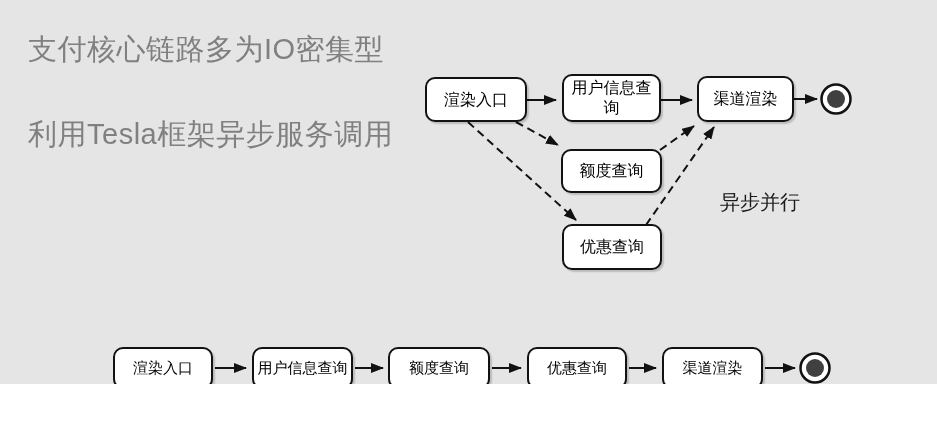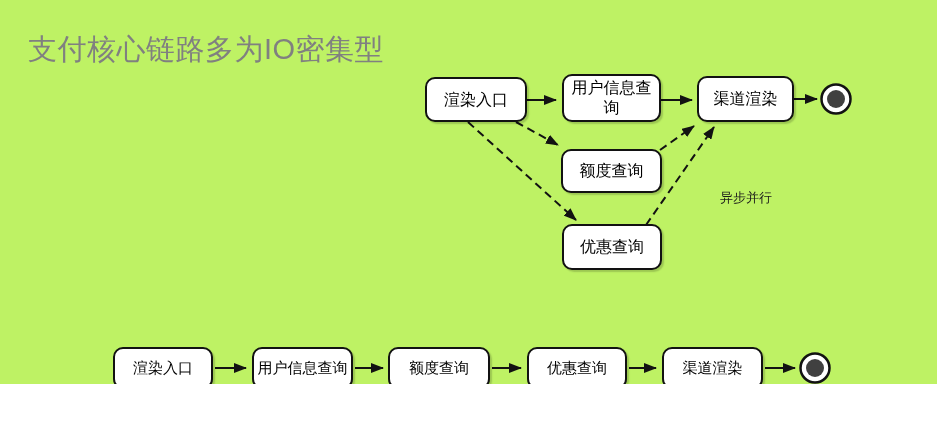--- a/index.html
+++ b/index.html
@@ -1,20 +1,20 @@
 <!DOCTYPE html>
 <html><head>
 <meta charset="utf-8">
 <style>
   html,body { margin:0; padding:0; background:#ffffff; }
   .canvas {
     position: relative;
     width: 937px;
     height: 384px;
-    background: #bef264;
+    background: #e5e5e5;
     overflow: hidden;
     font-family: "Liberation Sans", "DejaVu Sans", sans-serif;
   }
   .note {
     position: absolute;
     left: 28px;
     font-size: 29px;
     line-height: 1.15;
     letter-spacing: 0.5px;
     color: #808080;
@@ -57,33 +57,34 @@
 
   
   .n-s-entry    { left: 113px; top: 347px; width: 100px; height: 42px; }
   .n-s-userinfo { left: 252px; top: 347px; width: 101px; height: 42px; }
   .n-s-quota    { left: 388px; top: 347px; width: 102px; height: 42px; }
   .n-s-discount { left: 527px; top: 347px; width: 100px; height: 42px; }
   .n-s-channel  { left: 662px; top: 347px; width: 101px; height: 42px; }
 
   .caption {
     position: absolute;
-    font-size: 13px;
+    font-size: 20px;
     color: #1a1a1a;
     white-space: nowrap;
   }
   .caption.async-cap  { left: 720px; top: 189px; }
   .caption.serial-cap { left: 488px; top: 397px; margin-left: 47px; }
 </style>
 </head>
 <body>
 
 <div class="canvas">
 
   <div class="note l1">支付核心链路多为IO密集型</div>
+  <div class="note l2">利用Tesla框架异步服务调用</div>
 
   <svg class="edges-svg" viewBox="0 0 937 442" xmlns="http://www.w3.org/2000/svg">
     <defs>
       <marker id="arrow" markerUnits="userSpaceOnUse" markerWidth="13" markerHeight="10" refX="12" refY="5" orient="auto">
         <path d="M0,0 L13,5 L0,10 Z" fill="#121212"></path>
       </marker>
     </defs>
 
     <line x1="527" y1="100" x2="556" y2="100" stroke="#121212" stroke-width="2" marker-end="url(#arrow)"></line>
     <line x1="661" y1="100" x2="692" y2="100" stroke="#121212" stroke-width="2" marker-end="url(#arrow)"></line>

